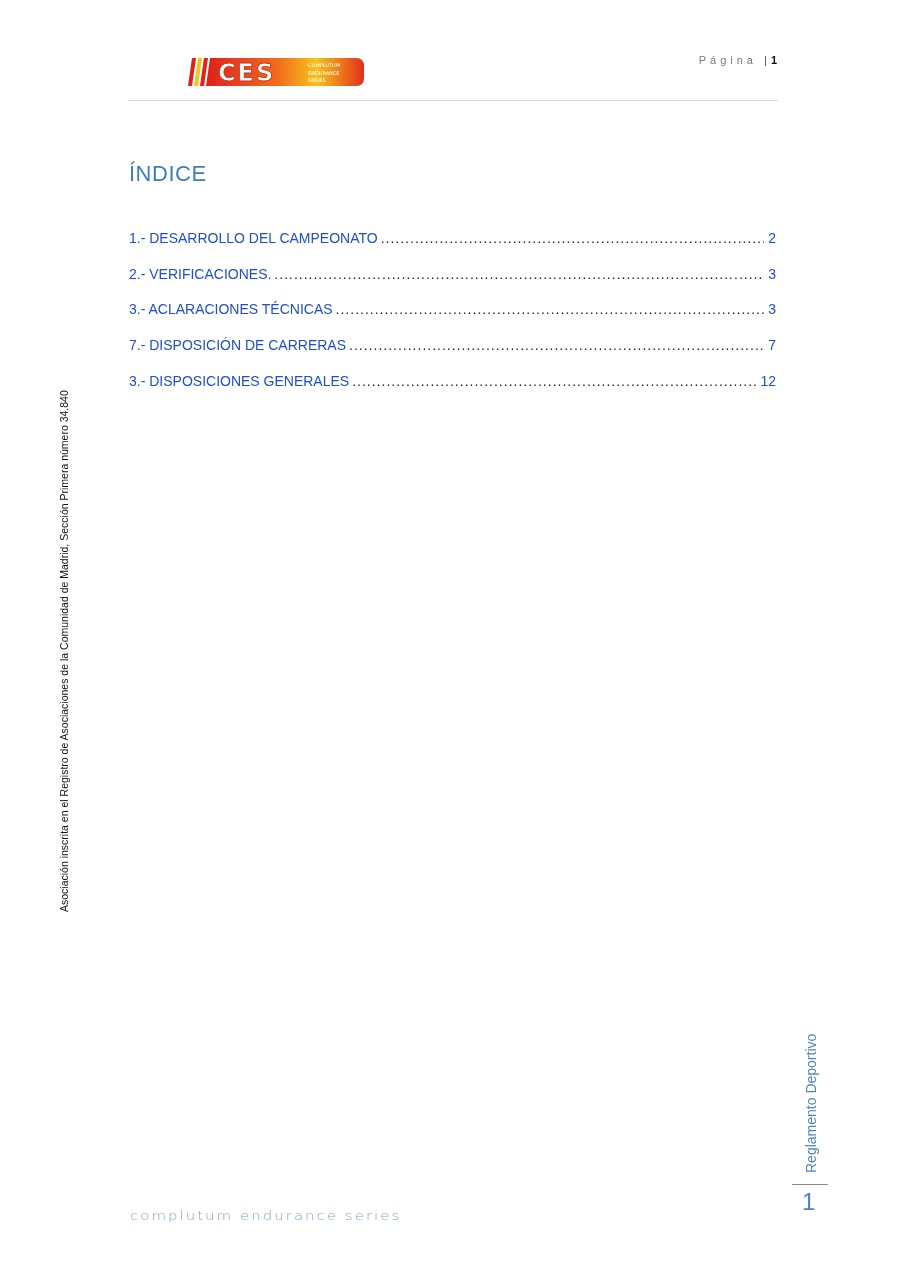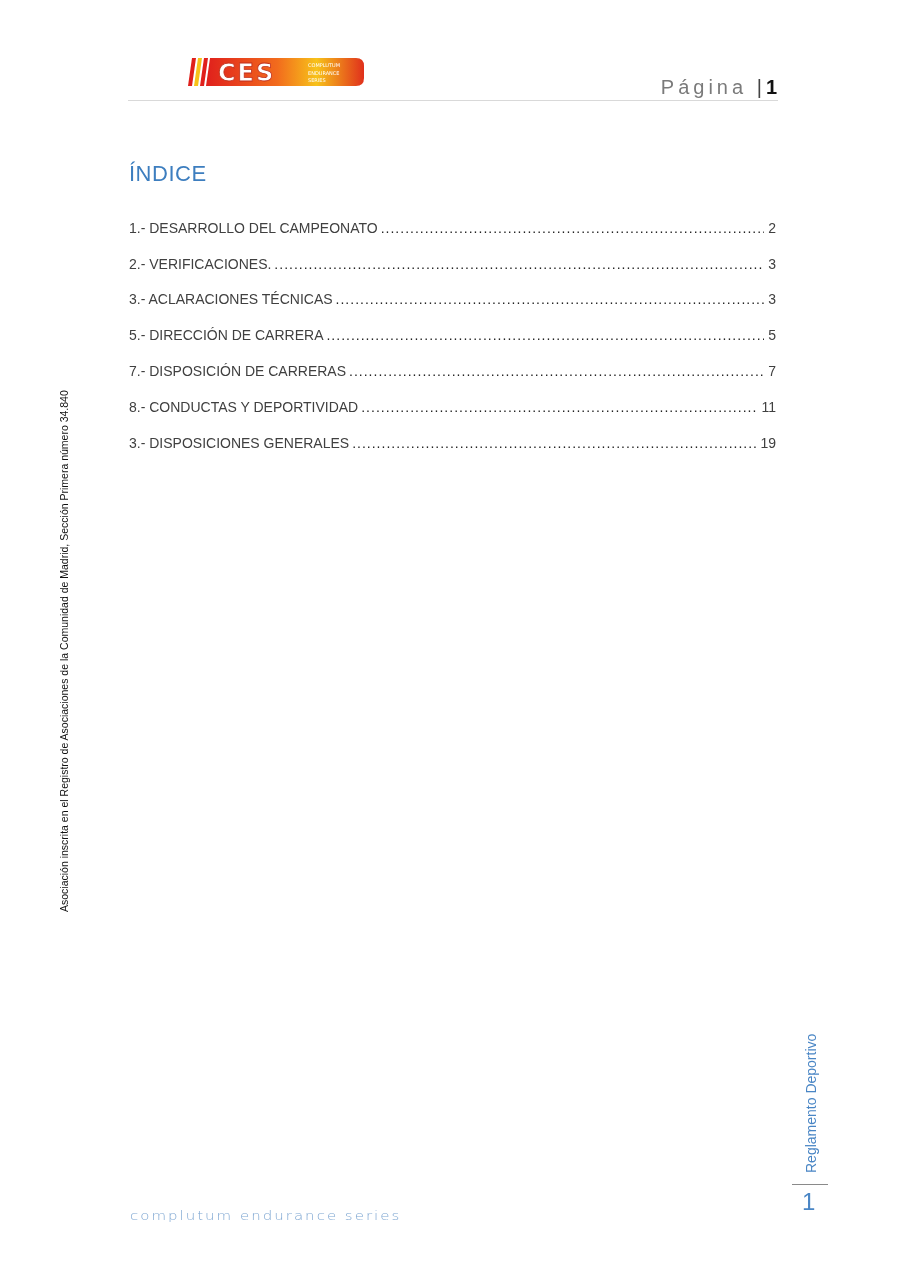--- a/index.html
+++ b/index.html
@@ -1,24 +1,24 @@
 <!DOCTYPE html>
 <html><head>
 <meta charset="utf-8">
 <style>
   html, body { margin:0; padding:0; background:#ffffff; }
   body { width:905px; height:1280px; position:relative; overflow:hidden; font-family:"Liberation Sans", sans-serif; color:#111; }
   .logo { position:absolute; left:188px; top:56px; width:178px; height:32px; }
-  .page-label { position:absolute; right:128px; top:54px; font-size:20px; color:#7a7a7a; letter-spacing:4px;margin-top:22px; }
+  .page-label { position:absolute; right:128px; top:54px; font-size:11px; color:#7a7a7a; letter-spacing:4px; }
   .page-label .sep { color:#444; letter-spacing:0; margin:0 4px 0 0; }
   .page-label .num { color:#111; font-weight:bold; letter-spacing:0; }
   .header-rule { position:absolute; left:128px; right:127px; top:100px; border-top:1px solid #d9d9d9; }
   .toc-title { position:absolute; left:129px; top:161px; font-size:22px; color:#3d7ebf; letter-spacing:0.5px;text-align:center; }
   .toc { position:absolute; left:129px; top:210px; width:647px; }
-  .toc-row { display:flex; align-items:center; height:35.8px; font-size:14px; color:#404040; }
+  .toc-row { display:flex; align-items:flex-end; height:35.8px; font-size:14px; color:#1d4ed8; }
   .toc-row .label { white-space:nowrap; padding-right:3px; }
   .toc-row .dots { flex:1; overflow:hidden; white-space:nowrap; letter-spacing:1px; color:#222; }
   .toc-row .dots::after { content:"..........................................................................................................................................................................................................................................................................................."; }
   .toc-row .pg { padding-left:4px; white-space:nowrap; }
   .side-note { position:absolute; left:58px; top:912px; transform-origin:left top; transform:rotate(-90deg); font-size:10.5px; color:#111; white-space:nowrap; }
   .reg-dep { position:absolute; left:803px; top:1173px; transform-origin:left top; transform:rotate(-90deg); font-size:14px; color:#4a86c5; white-space:nowrap; }
   .footer-rule { position:absolute; left:792px; top:1184px; width:36px; border-top:1.5px solid #8a8a8a; }
   .footer-num { position:absolute; left:802px; top:1188px; font-size:24px; color:#4a86c5; }
   .footer-brand { position:absolute; left:130px; top:1207px; font-size:15px; color:#7fa7d2; letter-spacing:2px; font-family:"DejaVu Sans", sans-serif; font-weight:200; text-transform:lowercase; transform:scaleY(0.85); }
 </style>
@@ -62,38 +62,28 @@
       <span class="label">2.- VERIFICACIONES.</span>
       <span class="dots"></span>
       <span class="pg">3</span>
     </div>
   <div class="toc-row">
       <span class="label">3.- ACLARACIONES TÉCNICAS</span>
       <span class="dots"></span>
       <span class="pg">3</span>
     </div>
   <div class="toc-row">
-      <span class="label">5.- DIRECCIÓN DE CARRERA</span>
-      <span class="dots"></span>
-      <span class="pg">5</span>
-    </div>
-  <div class="toc-row">
       <span class="label">7.- DISPOSICIÓN DE CARRERAS</span>
       <span class="dots"></span>
       <span class="pg">7</span>
     </div>
   <div class="toc-row">
-      <span class="label">8.- CONDUCTAS Y DEPORTIVIDAD</span>
-      <span class="dots"></span>
-      <span class="pg">11</span>
-    </div>
-  <div class="toc-row">
       <span class="label">3.- DISPOSICIONES GENERALES</span>
       <span class="dots"></span>
-      <span class="pg">19</span>
+      <span class="pg">12</span>
     </div>
 </div>
 
 <div class="side-note">Asociación inscrita en el Registro de Asociaciones de la Comunidad de Madrid, Sección Primera número 34.840</div>
 
 <div class="reg-dep">Reglamento Deportivo</div>
 <div class="footer-rule"></div>
 <div class="footer-num">1</div>
 <div class="footer-brand">COMPLUTUM ENDURANCE SERIES</div>
 

